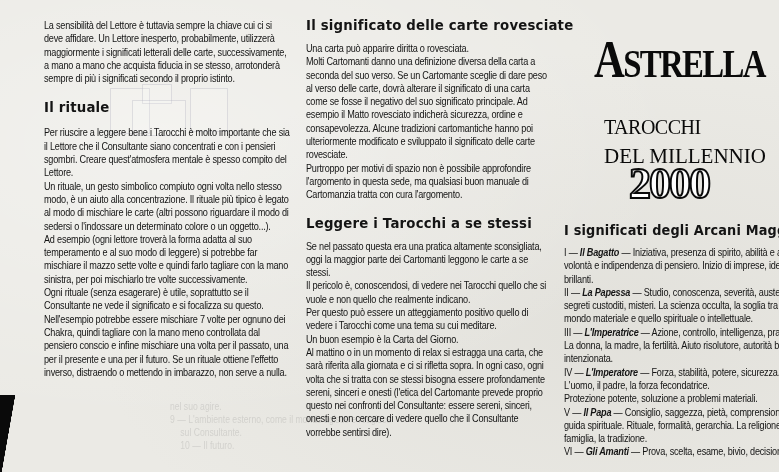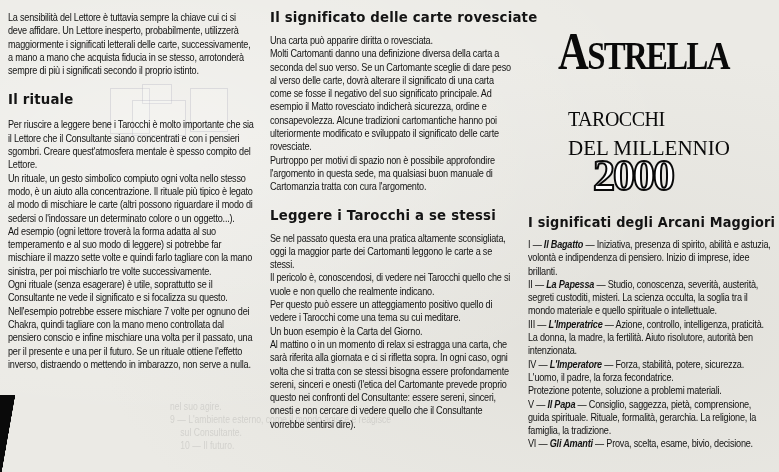--- a/index.html
+++ b/index.html
@@ -24,23 +24,24 @@
         #ebeae5;
     }
     
     .ghost {
       position: absolute;
       border: 1px solid rgba(150,150,170,0.25);
       background: rgba(255,255,255,0.15);
     }
     .col {
       position: absolute;
-      top: 0;
+      top: 8px;
       bottom: 0;
       box-sizing: border-box;
+      margin-left: 36px;
     }
     .col1 { left: 8px; width: 248px; padding-top: 11px; }
     .col2 { left: 270px; width: 248px; padding-top: 9px; }
     .col3 { left: 528px; width: 246px; }
 
     p {
       margin: 0;
       font-size: 10.6px;
       line-height: 13.3px;
       letter-spacing: -0.25px;

